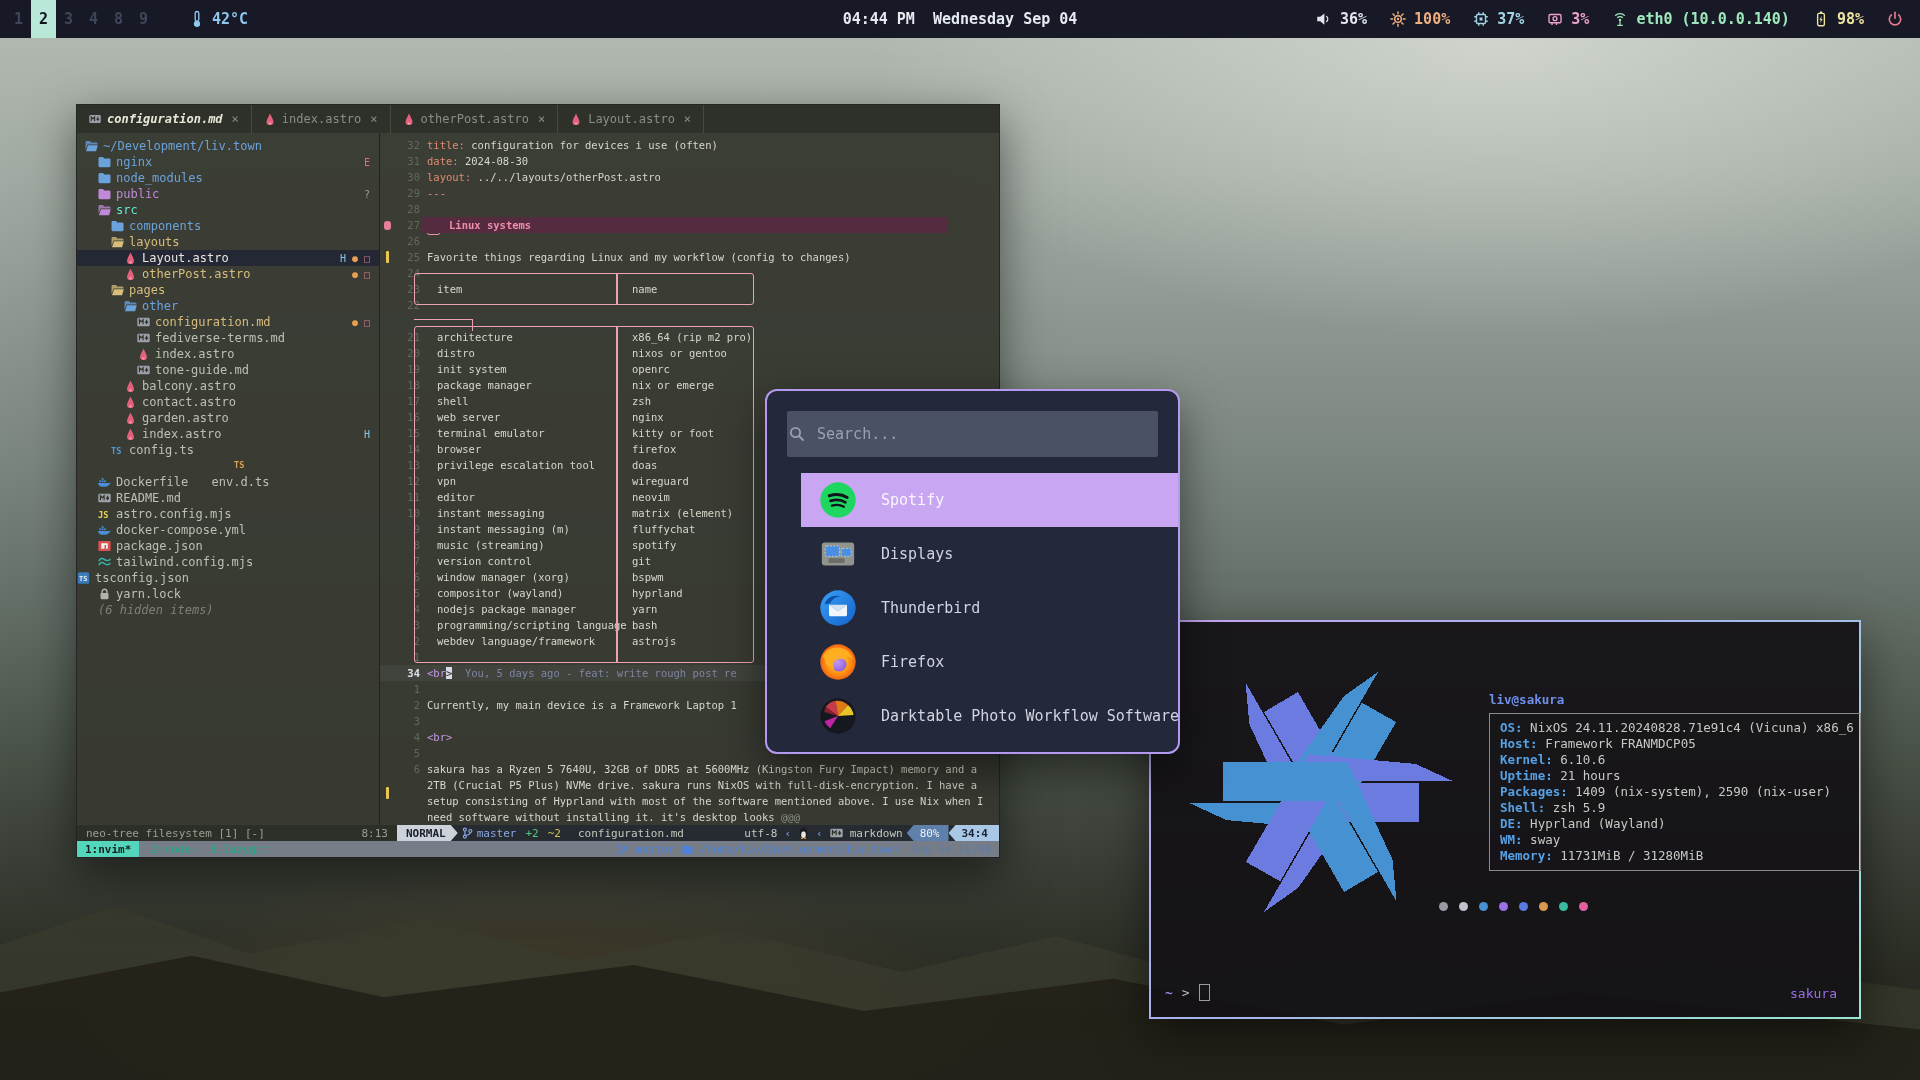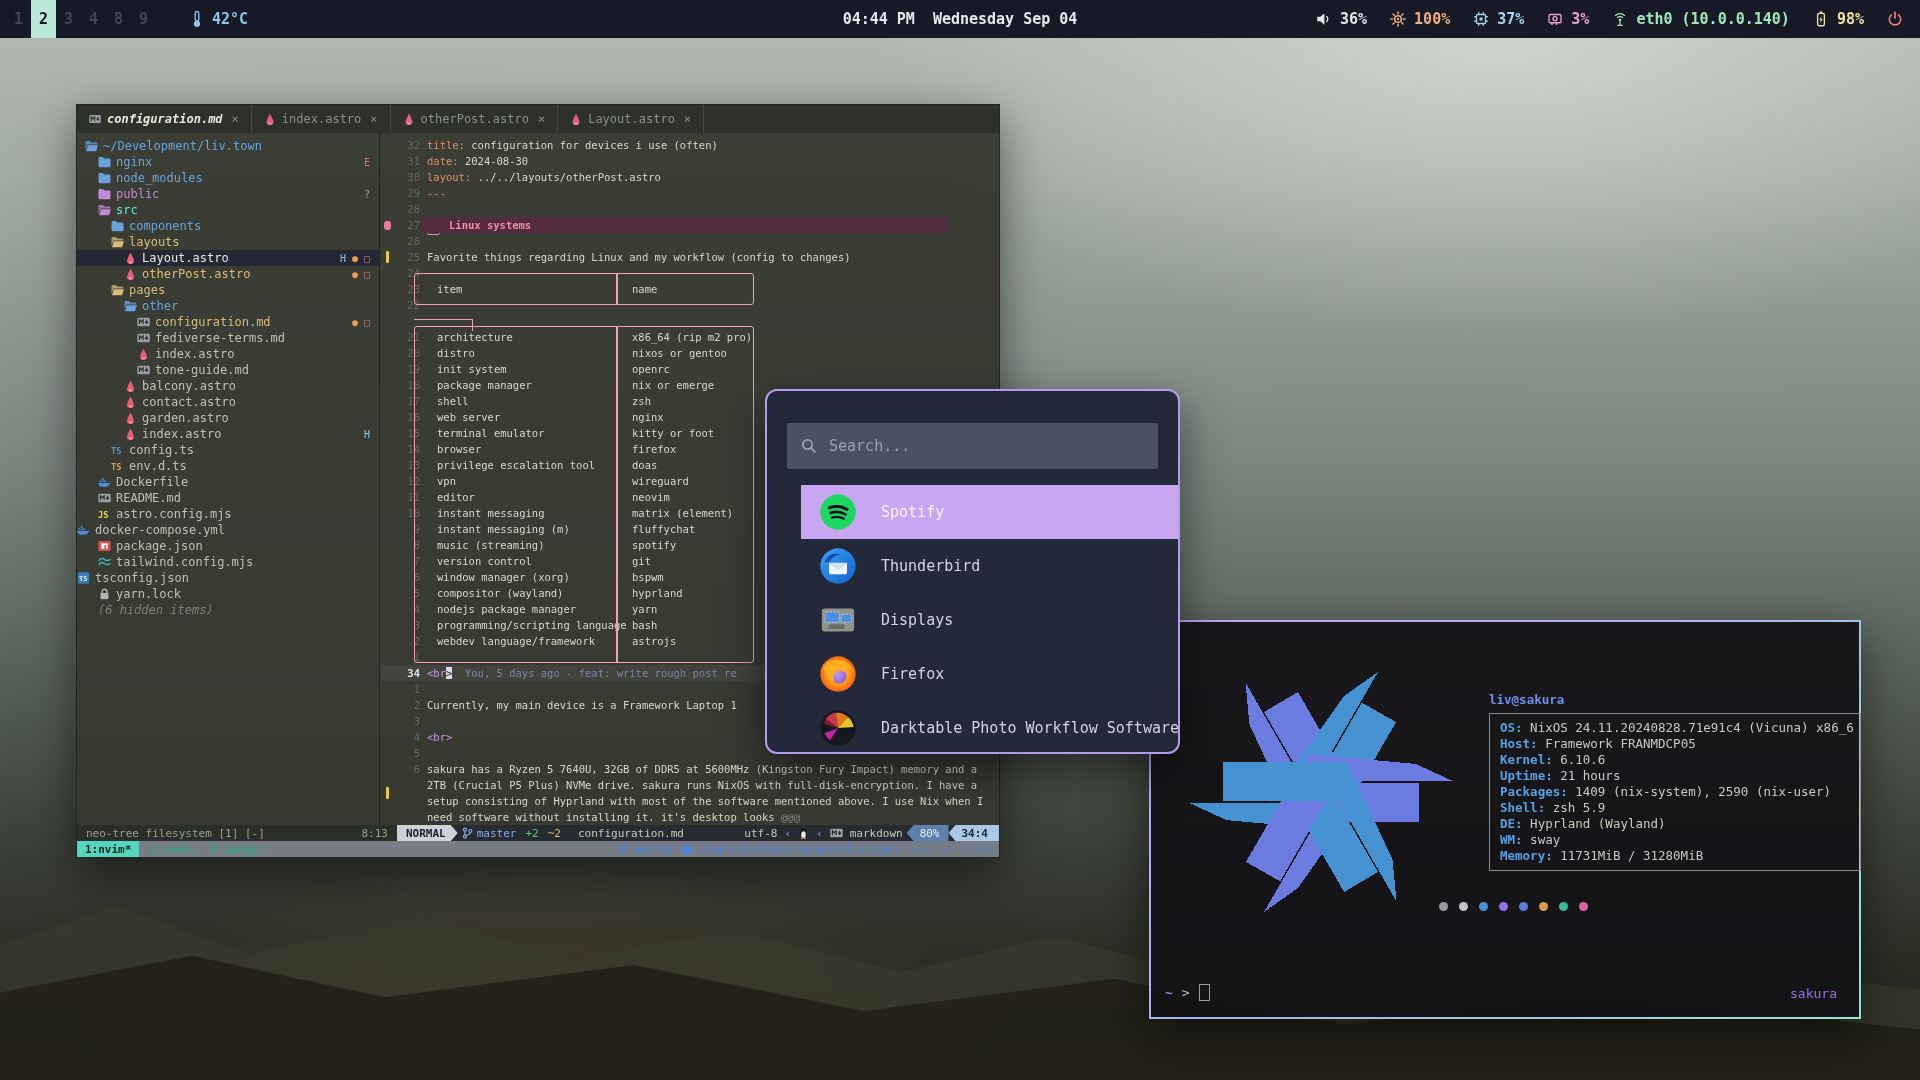--- a/index.html
+++ b/index.html
@@ -95,22 +95,22 @@
   .tmux{height:16px;flex:none;background:rgba(134,143,158,.8);display:flex;align-items:center;font-size:11px}
   .tm1{background:#54d6bc;color:#14211d;padding:0 8px;height:100%;display:flex;align-items:center;font-weight:bold}
   .tmw{color:#1fae85;margin-left:12px}
   .tm-right{margin-left:auto;display:flex;align-items:center;gap:7px;color:#4f82d8;padding-right:8px}
   .tm-right svg{width:11px;height:11px}
   .tm-date{color:#5f7ba8;margin-left:6px}
 
   
   #launcher{left:765px;top:389px;width:411px;height:361px;background:#23283a;border:2px solid #b49aee;
     border-radius:12px;z-index:30;overflow:hidden}
-  .search{margin:32px 20px 16px;height:46px;background:#4b5165;border-radius:2px;display:flex;align-items:center;
-    padding:0 14px;gap:10px}
+  .search{margin:20px 20px 16px;height:46px;background:#4b5165;border-radius:2px;display:flex;align-items:center;
+    padding:0 2px;gap:10px}
   .search svg{width:16px;height:16px;color:#99a0b4;flex:none}
   .search input{background:transparent;border:none;outline:none;color:#d6d8e6;width:100%;
     font:15px "DejaVu Sans Mono",monospace}
   .search input::placeholder{color:#99a0b4}
   .apps{padding-left:34px}
   .app{height:54px;display:flex;align-items:center;gap:24px;padding-left:18px;cursor:default}
   .app.sel{background:#c9a6f2}
   .app svg{width:38px;height:38px;flex:none}
   .app .nm{color:#d2d4e2;font-size:15px;white-space:nowrap}
   .app.sel .nm{color:#f8f6fd}
@@ -533,21 +533,21 @@
           <span class="bdg">
             <span style="color: rgb(138, 196, 224);">H</span>
           </span>
         </div>
         <div class="trow" style="padding-left: 34px;">
           <svg style="color: rgb(74, 154, 216);">
             <use href="#i-ts"></use>
           </svg>
           <span class="lbl" style="color: rgb(188, 192, 178);">config.ts</span>
         </div>
-        <div class="trow" style="padding-left: 34px;">
+        <div class="trow" style="padding-left: 34px; flex-direction: column;">
           <svg style="color: rgb(216, 160, 80);">
             <use href="#i-ts"></use>
           </svg>
           <span class="lbl" style="color: rgb(188, 192, 178);">env.d.ts</span>
         </div>
         <div class="trow" style="padding-left: 21px;">
           <svg style="color: rgb(74, 144, 216);">
             <use href="#i-docker"></use>
           </svg>
           <span class="lbl" style="color: rgb(188, 192, 178);">Dockerfile</span>
@@ -557,21 +557,21 @@
             <use href="#i-md"></use>
           </svg>
           <span class="lbl" style="color: rgb(188, 192, 178);">README.md</span>
         </div>
         <div class="trow" style="padding-left: 21px;">
           <svg style="color: rgb(232, 212, 74);">
             <use href="#i-js"></use>
           </svg>
           <span class="lbl" style="color: rgb(188, 192, 178);">astro.config.mjs</span>
         </div>
-        <div class="trow" style="">
+        <div class="trow" style="padding-left: 21px;">
           <svg style="color: rgb(74, 144, 216);">
             <use href="#i-docker"></use>
           </svg>
           <span class="lbl" style="color: rgb(188, 192, 178);">docker-compose.yml</span>
         </div>
         <div class="trow" style="padding-left: 21px;">
           <svg style="color: rgb(216, 80, 80);">
             <use href="#i-npm"></use>
           </svg>
           <span class="lbl" style="color: rgb(188, 192, 178);">package.json</span>
@@ -886,29 +886,29 @@
   </div>
   <div class="apps" id="apps">
       <div class="app sel">
         <svg>
           <use href="#i-app-spotify"></use>
         </svg>
         <span class="nm">Spotify</span>
       </div>
       <div class="app">
         <svg>
-          <use href="#i-app-thunderbird"></use>
-        </svg>
-        <span class="nm">Thunderbird</span>
+          <use href="#i-app-displays"></use>
+        </svg>
+        <span class="nm">Displays</span>
       </div>
       <div class="app">
         <svg>
-          <use href="#i-app-displays"></use>
-        </svg>
-        <span class="nm">Displays</span>
+          <use href="#i-app-thunderbird"></use>
+        </svg>
+        <span class="nm">Thunderbird</span>
       </div>
       <div class="app">
         <svg>
           <use href="#i-app-firefox"></use>
         </svg>
         <span class="nm">Firefox</span>
       </div>
       <div class="app">
         <svg>
           <use href="#i-app-darktable"></use>

